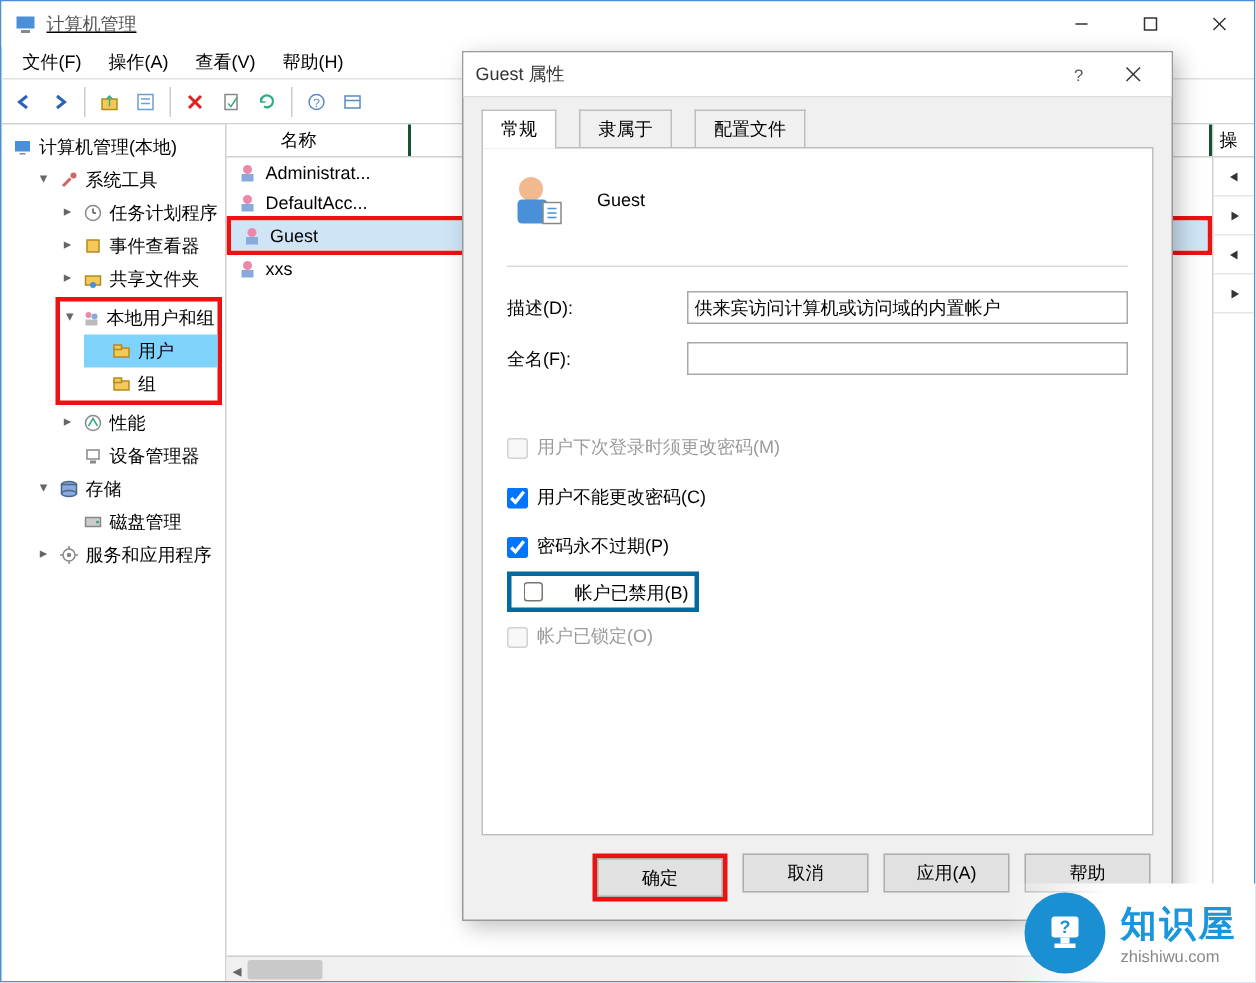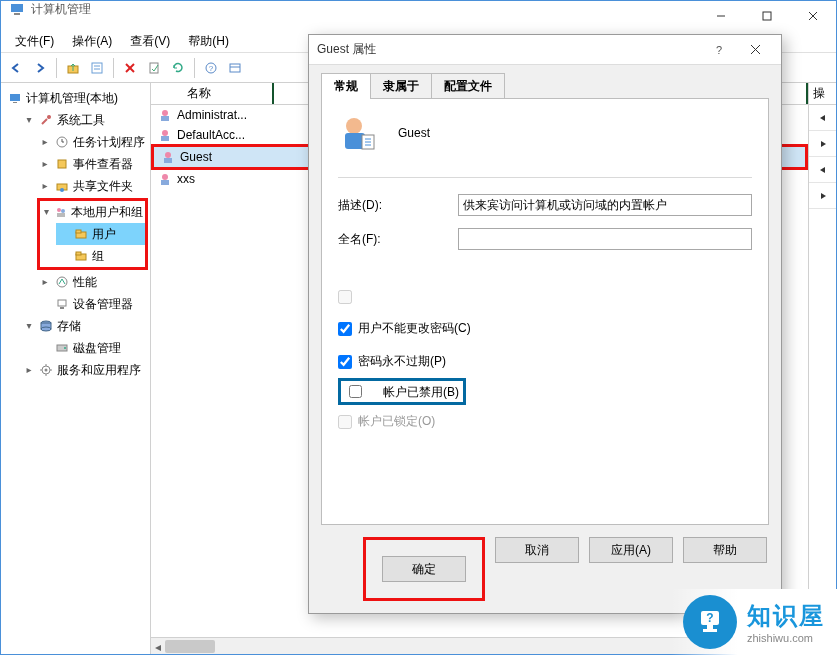--- a/index.html
+++ b/index.html
@@ -18,23 +18,24 @@
     width: 837px;
     height: 655px;
     border: 1px solid #4a90d9;
     display: flex;
     flex-direction: column;
     background: #fff;
   }
   .titlebar {
     height: 30px;
     display: flex;
-    align-items: flex-start;
+    align-items: center;
     padding: 0 0 0 8px;
     background: #fff;
+    text-decoration: underline;
   }
   .titlebar .app-icon {
     width: 16px; height: 16px; margin-right: 6px;
   }
   .titlebar .title { flex: 1; color: #555; }
   .titlebar .win-controls { display: flex; }
   .titlebar .win-btn {
     width: 46px; height: 30px;
     display: flex; align-items: center; justify-content: center;
     color: #555;
@@ -150,21 +151,21 @@
     display:flex; align-items:center; padding:0 8px;
   }
   .dlg-titlebar .dlg-title { flex:1; color:#333; }
   .dlg-titlebar .dlg-btn {
     width:36px; height:30px; display:flex; align-items:center; justify-content:center; color:#555;
   }
   .dlg-body {
     flex:1; padding: 8px 12px 0 12px; display:flex; flex-direction:column;
   }
   .tabs-row {
-    display:flex; gap:0;font-weight:bold;
+    display:flex; gap:16px;
   }
   .tab {
     padding: 4px 12px; background:#f0f0f0; border:1px solid #bdbdbd;
     border-bottom:none; margin-right:-1px; font-size:12px;
   }
   .tab.active {
     background:#fff; position:relative; z-index:2;
   }
   .tab-panel {
     flex:1; background:#fff; border:1px solid #bdbdbd;
@@ -183,21 +184,21 @@
   .check-row input[type=checkbox]{ width:14px; height:14px; margin:0; }
   .check-row.disabled { color:#9a9a9a; }
   .red-box { border:3px solid #0369a1; padding:1px 4px; display:inline-flex; align-items:flex-end; gap:18px; }
   .dlg-buttons {
     display:flex; gap:10px; justify-content:flex-end; padding:12px 14px;
   }
   .dlg-buttons button {
     width:84px; height:26px; background:#e1e1e1; border:1px solid #adadad;
     font-family:inherit; font-size:12px;
   }
-  .ok-wrap { border:3px solid #e11; padding:16px; }
+  .ok-wrap { border:3px solid #e11; padding:0; }
 
   
   .watermark {
     position:absolute; right:0; bottom:0;
     display:flex; align-items:center; gap:10px;
     padding:6px 12px;
     background: linear-gradient(90deg, rgba(255,255,255,0) 0%, #fff 40%);
   }
   .watermark .logo-circ {
     width:54px; height:54px; border-radius:50%;
@@ -611,20 +612,21 @@
       </div>
       <div class="form-row">
         <label>全名(F):</label>
         <input class="text" type="text" value="" style="">
       </div>
 
       <div style="height:20px"></div>
 
       <div class="check-row disabled">
         <input type="checkbox" disabled="" style="">
+        <span>用户下次登录时须更改密码(M)</span>
       </div>
       <div class="check-row">
         <input type="checkbox" checked="" style="">
         <span>用户不能更改密码(C)</span>
       </div>
       <div class="check-row">
         <input type="checkbox" checked="" style="">
         <span>密码永不过期(P)</span>
       </div>
       <div>

